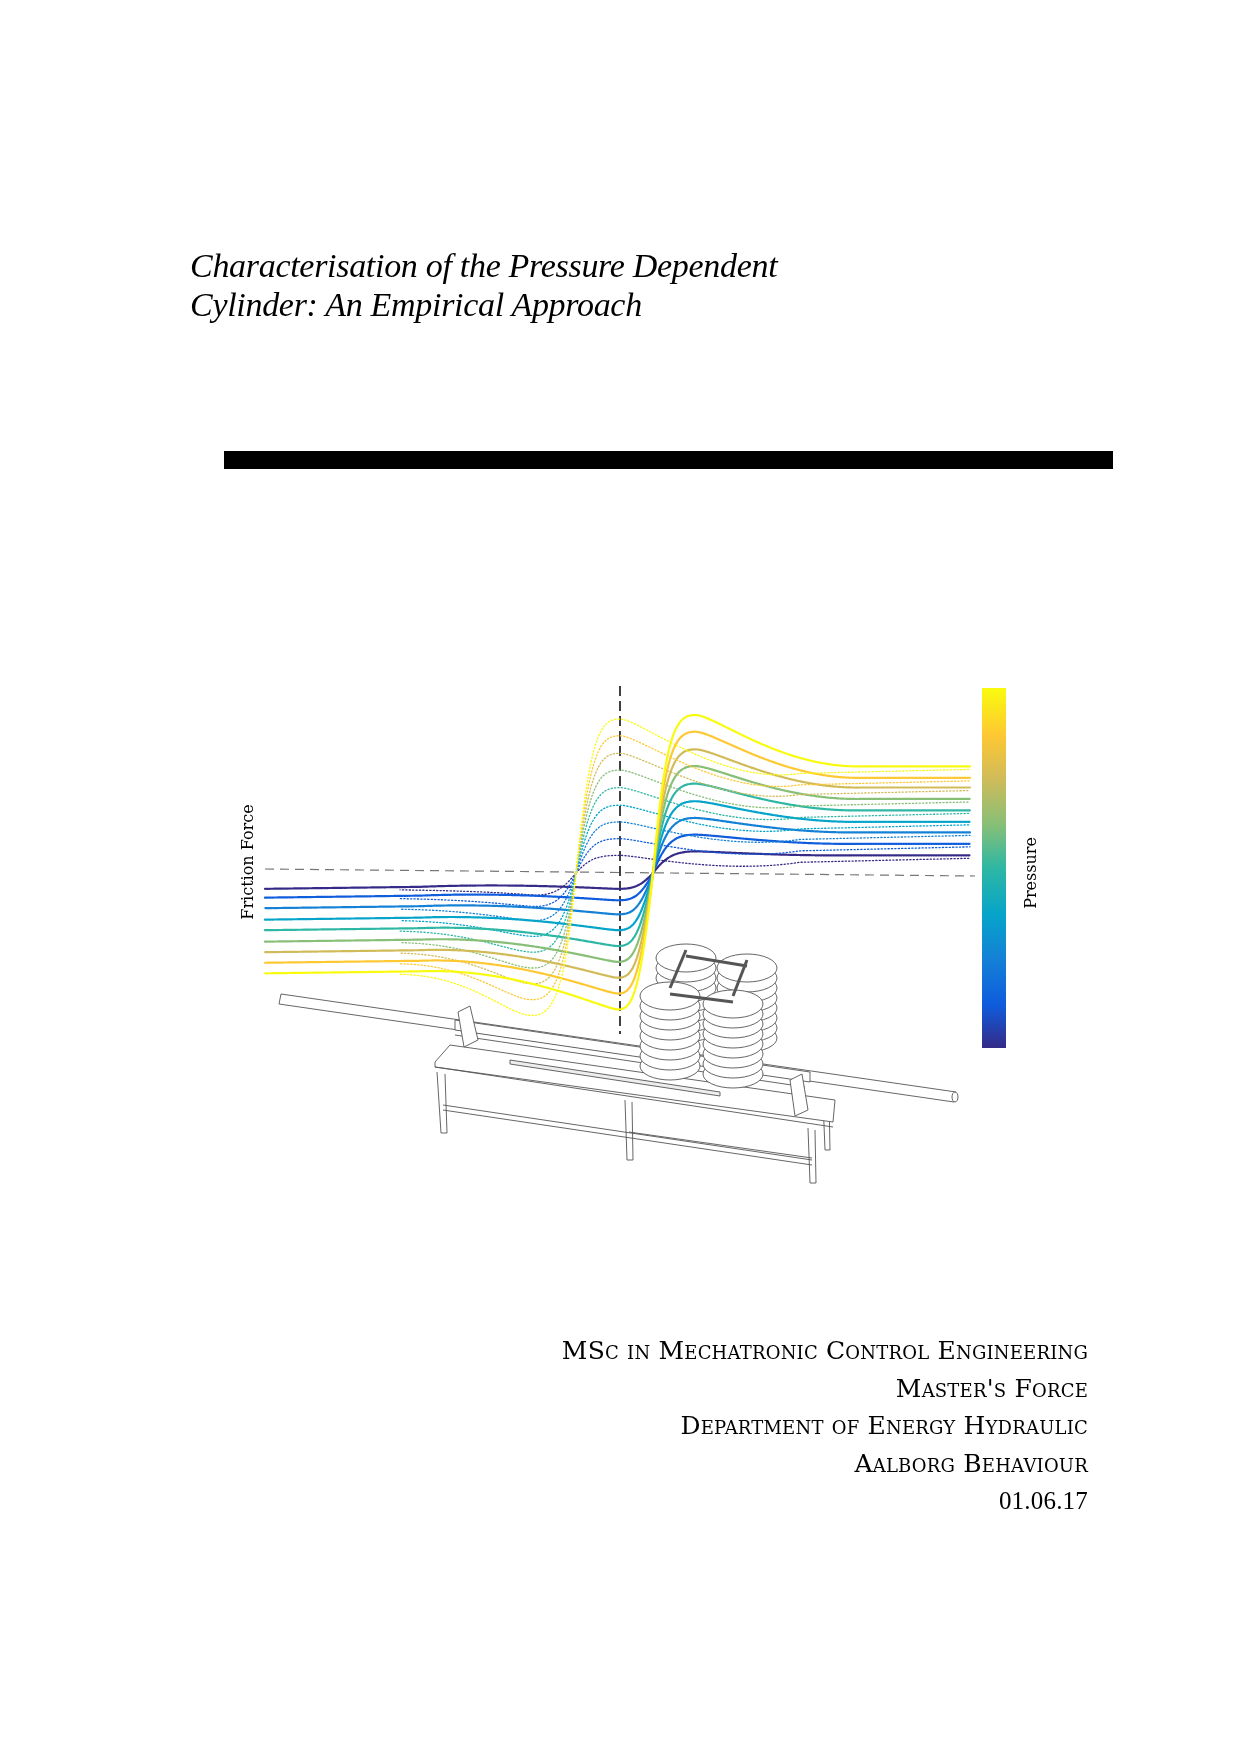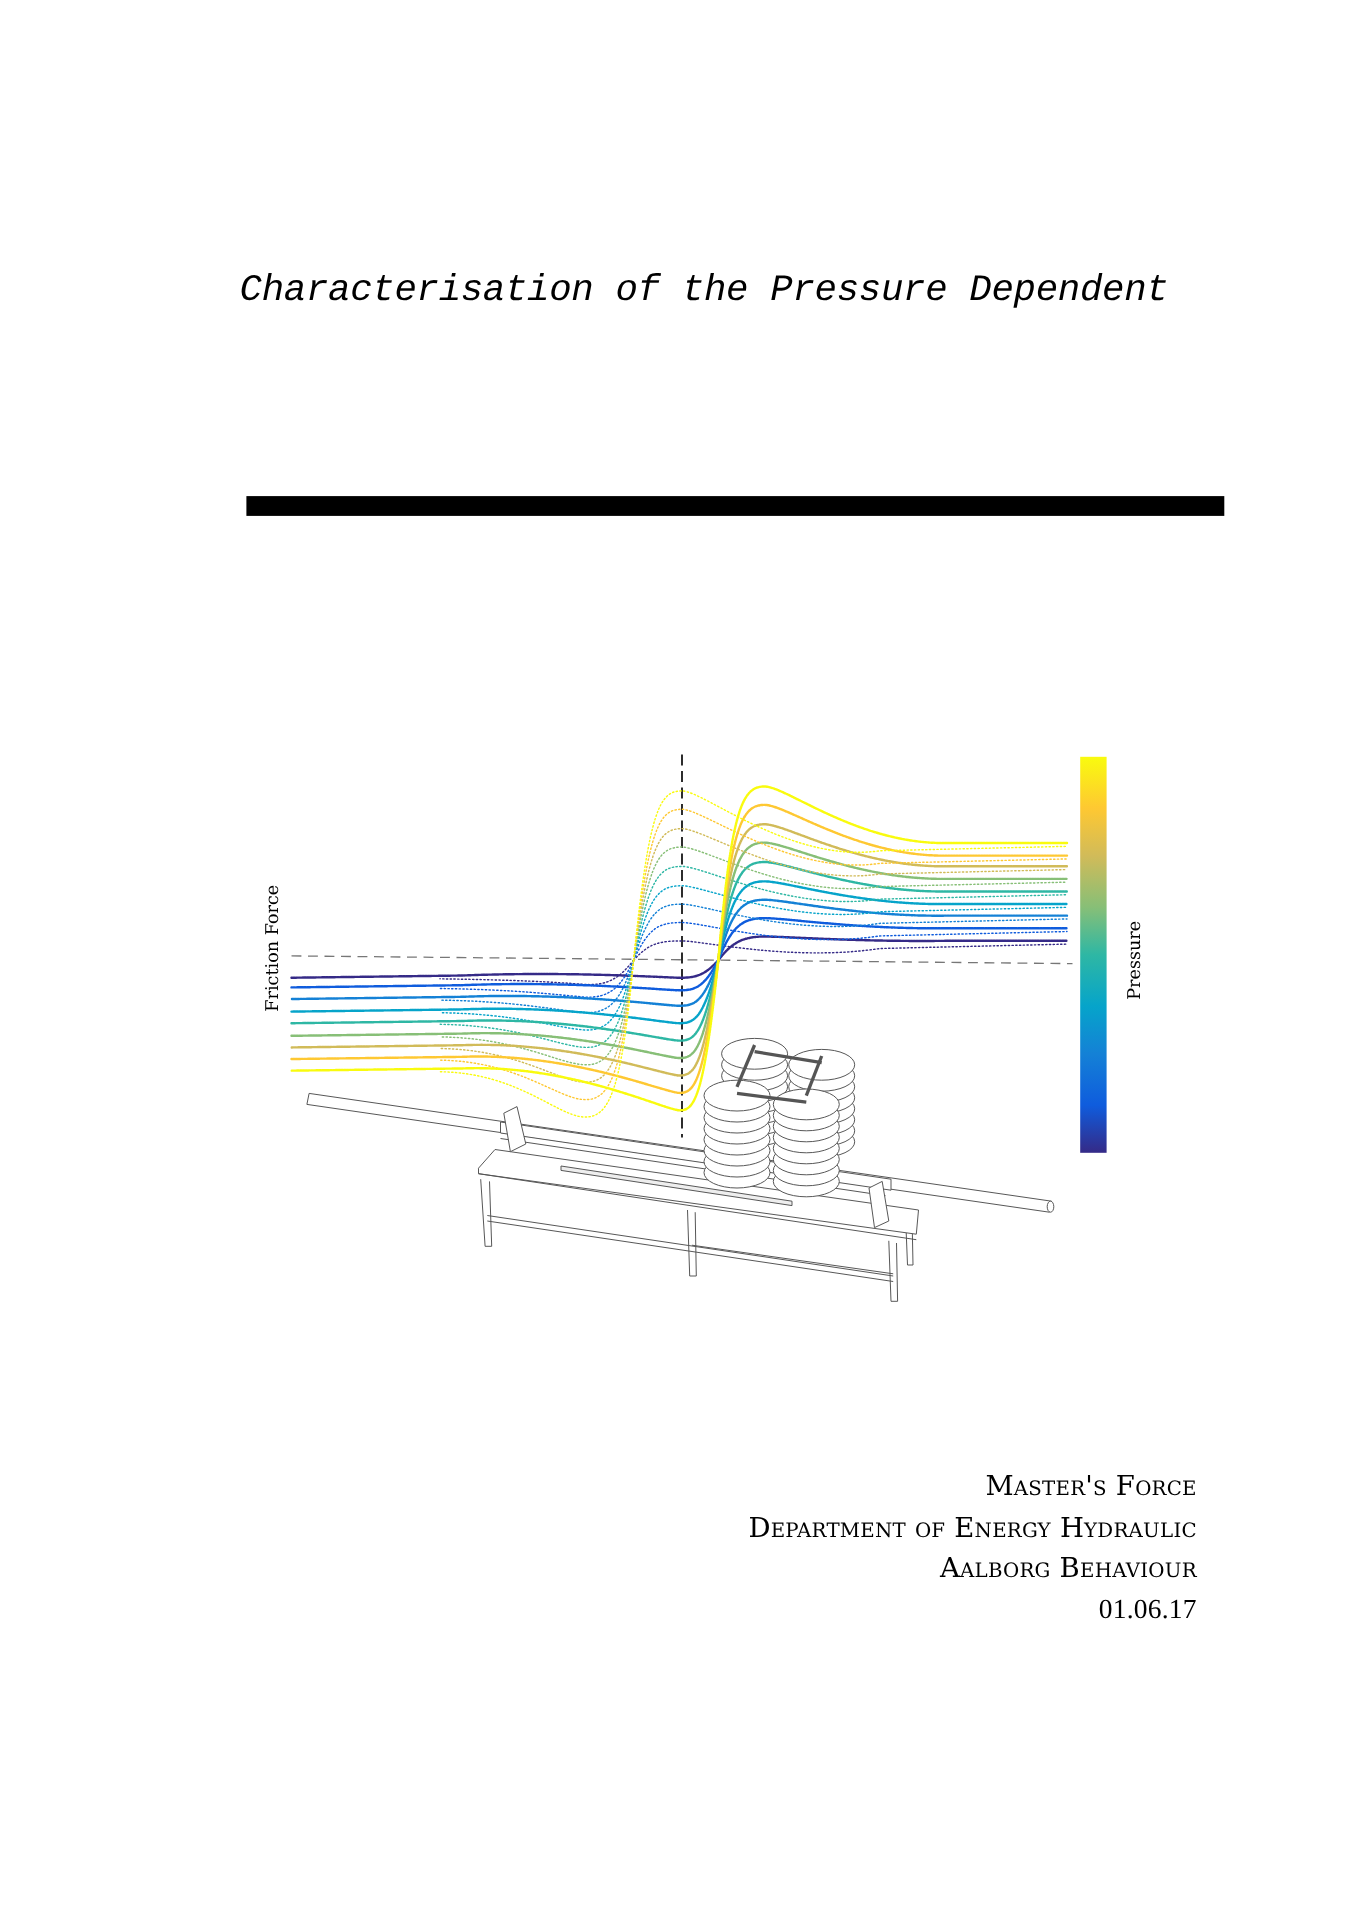--- a/index.html
+++ b/index.html
@@ -1,39 +1,40 @@
 <!DOCTYPE html>
 <html><head>
 <meta charset="utf-8">
 <style>
   html, body { margin: 0; padding: 0; background: #ffffff; }
   body { width: 1241px; height: 1754px; position: relative; overflow: hidden; }
   .title-block {
     position: absolute; right: 151px; top: 246px; width: 900px;
-    text-align: center;
-    font-family: Liberation Mono, monospace; font-style: italic;
+    text-align: left;
+    font-family: Liberation Serif, serif; font-style: italic;
     font-size: 34px; line-height: 39px; color: #000; letter-spacing: -0.3px;
   }
   .title-line { display: block; white-space: nowrap; }
   .rule {
     position: absolute; left: 224px; top: 451px; width: 889px; height: 18px; background: #000;
   }
   .figure { position: absolute; left: 0; top: 0; width: 1241px; height: 1754px; }
   .info-block {
     position: absolute; right: 153px; top: 1332px; width: 760px; text-align: right;
     font-family: "DejaVu Serif", serif; font-size: 25px; line-height: 37.5px; color: #000;
   }
   .info-line { display: block; white-space: nowrap; font-variant: small-caps; letter-spacing: 0.2px; }
   .info-line.plain { font-variant: normal; font-family: Liberation Serif, serif; }
 </style>
 </head>
 <body>
 
 <div class="title-block">
   <span class="title-line">Characterisation of the Pressure Dependent</span>
+  <span class="title-line">Cylinder: An Empirical Approach</span>
 </div>
 
 <div class="rule"></div>
 
 <svg class="figure" width="1241" height="1754" viewBox="0 0 1241 1754" xmlns="http://www.w3.org/2000/svg">
   <defs>
     <linearGradient id="parula" x1="0" y1="1" x2="0" y2="0">
       <stop offset="0" stop-color="#352a87"></stop>
       <stop offset="0.12" stop-color="#0f5cdd"></stop>
       <stop offset="0.25" stop-color="#1481d6"></stop>
@@ -152,17 +153,18 @@
       <path d="M576 873 C 565 988.9399999999999, 555 1017.4, 530 1015.4 S 470 975.3199999999999, 400 974.3199999999999" fill="none" stroke="#f9fb0e" stroke-width="1.3" stroke-linecap="round" stroke-dasharray="1.2 2.2"></path>
     </g>
 
   <text transform="translate(253 862) rotate(-90)" text-anchor="middle" font-family="'DejaVu Serif', serif" font-size="16" fill="#000">Friction Force</text>
 
   <rect x="982" y="688" width="24" height="360" fill="url(#parula)"></rect>
   <text transform="translate(1036 873) rotate(-90)" text-anchor="middle" font-family="'DejaVu Serif', serif" font-size="16" fill="#000">Pressure</text>
 </svg>
 
 <div class="info-block">
+  <span class="info-line">MSc in Mechatronic Control Engineering</span>
   <span class="info-line">Master's Force</span>
   <span class="info-line">Department of Energy Hydraulic</span>
   <span class="info-line">Aalborg Behaviour</span>
   <span class="info-line plain">01.06.17</span>
 </div>
 
 </body></html>

